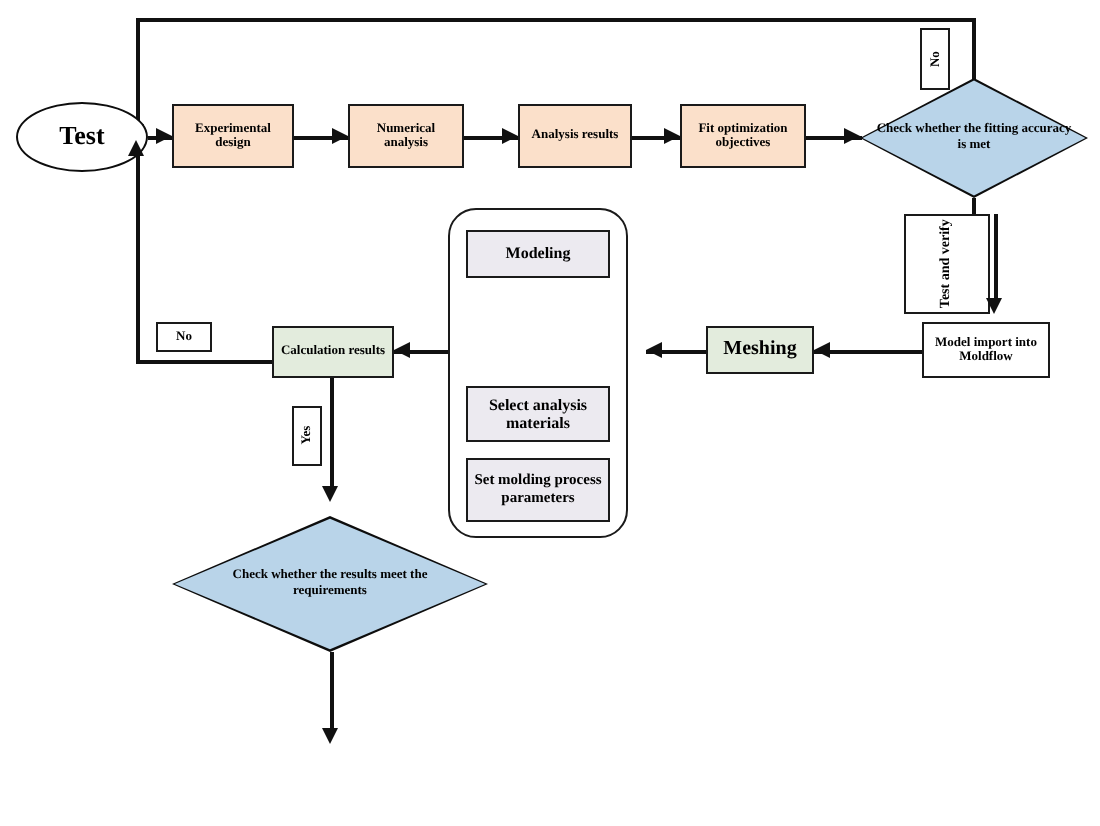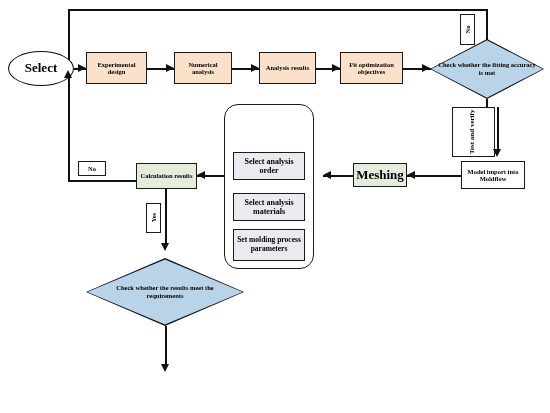--- a/index.html
+++ b/index.html
@@ -109,21 +109,21 @@
   <div class="v-line" style="left:486px;top:9px;height:42px;"></div>
   <div class="h-line" style="left:68px;top:9px;width:419px;"></div>
   <div class="v-line" style="left:68px;top:9px;height:55px;"></div>
   <div class="arrow-d" style="left:64px;top:62px;"></div>
 
   <div class="vlabel" style="left:460px;top:14px;width:15px;height:31px;font-size:6.5px;">
     <span>No</span>
   </div>
 
   <div class="ellipse" style="left:8px;top:51px;width:66px;height:35px;font-size:13px;">
-    <span>Select</span>
+    <span>Test</span>
   </div>
 
   <div class="h-line" style="left:74px;top:68px;width:12px;"></div>
   <div class="arrow-r" style="left:78px;top:64px;"></div>
 
   <div class="node rect peach" style="left:86px;top:52px;width:61px;height:32px;font-size:6.5px;padding:2px;">
     <span>Experimental design</span>
   </div>
 
   <div class="h-line" style="left:147px;top:68px;width:27px;"></div>
@@ -163,31 +163,31 @@
   <div class="v-line" style="left:497px;top:107px;height:46px;"></div>
   <div class="arrow-d" style="left:493px;top:149px;"></div>
 
   <div class="node rect white" style="left:461px;top:161px;width:64px;height:28px;font-size:6.5px;padding:2px;">
     <span>Model import into Moldflow</span>
   </div>
 
   <div class="h-line" style="left:407px;top:175px;width:54px;"></div>
   <div class="arrow-l" style="left:407px;top:171px;"></div>
 
-  <div class="node rect green" style="left:353px;top:163px;width:54px;height:24px;font-size:13px;padding:0;">
+  <div class="node rect green" style="left:353px;top:163px;width:54px;height:24px;font-size:10px;padding:0;">
     <span>Meshing</span>
   </div>
 
   <div class="h-line" style="left:323px;top:175px;width:30px;"></div>
   <div class="arrow-l" style="left:323px;top:171px;"></div>
 
   <div class="panel" style="left:224px;top:104px;width:90px;height:165px;"></div>
 
-  <div class="node rect grey" style="left:233px;top:152px;width:72px;height:28px;font-size:8px;padding:2px;">
-    <span>Select analysis order</span>
+  <div class="node rect grey" style="left:233px;top:115px;width:72px;height:24px;font-size:8px;padding:2px;">
+    <span>Modeling</span>
   </div>
   <div class="node rect grey" style="left:233px;top:193px;width:72px;height:28px;font-size:8px;padding:10px;">
     <span>Select analysis materials</span>
   </div>
   <div class="node rect grey" style="left:233px;top:229px;width:72px;height:32px;font-size:7.5px;padding:2px;">
     <span>Set molding process parameters</span>
   </div>
 
   <div class="h-line" style="left:197px;top:175px;width:27px;"></div>
   <div class="arrow-l" style="left:197px;top:171px;"></div>

